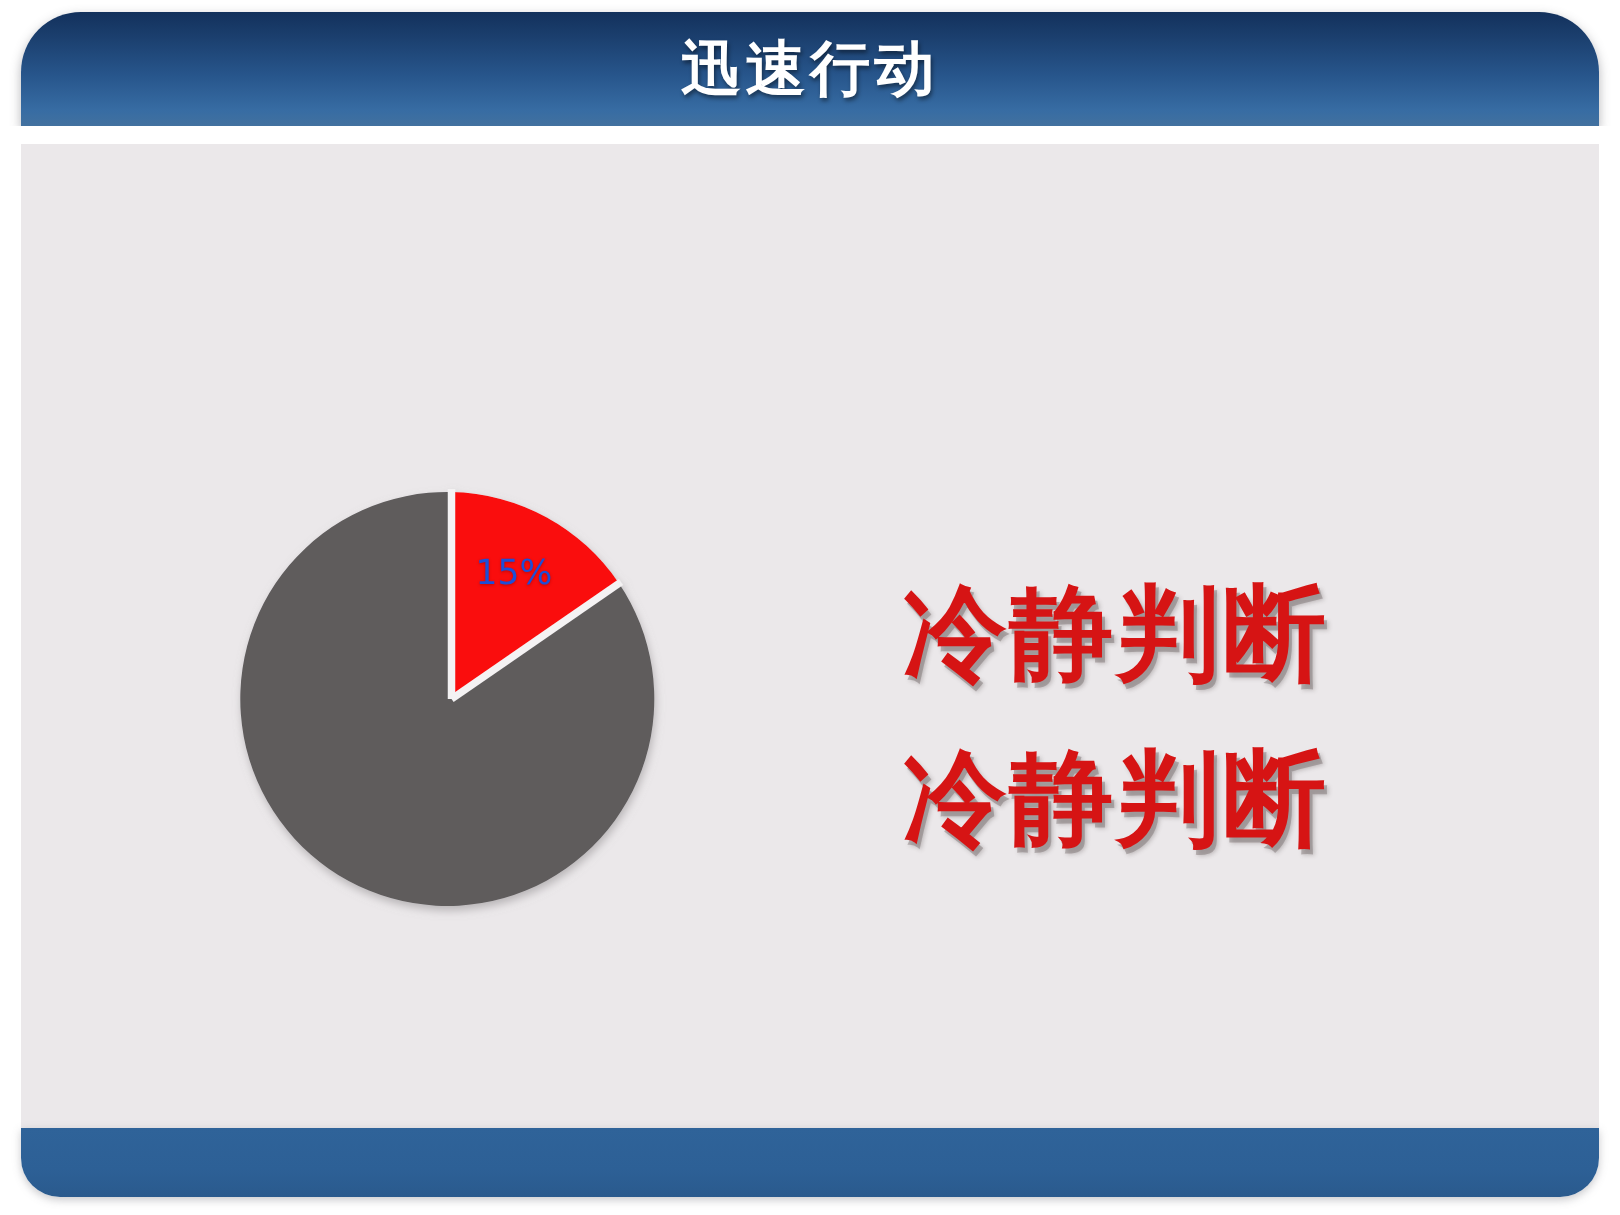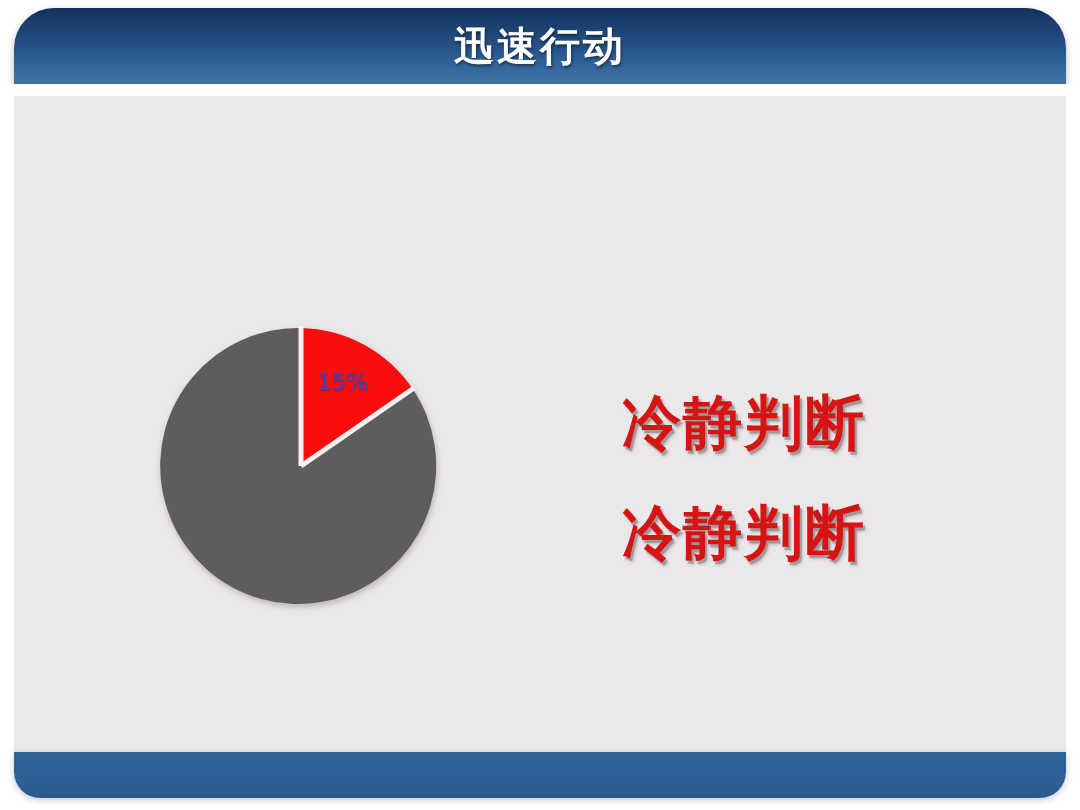--- a/index.html
+++ b/index.html
@@ -117,21 +117,21 @@
   
   .headline {
     position: absolute;
     left: 560px;
     top: 272px;
     width: 340px;
     text-align: center;
   }
   .headline-line {
     color: #d61414;
-    font-size: 59px;
+    font-size: 69px;
     font-weight: bold;
     line-height: 110px;
     letter-spacing: 2px;
     white-space: nowrap;
     font-family: "DejaVu Sans", "Liberation Sans", sans-serif;
     text-shadow:
       2px 3px 0px rgba(110,100,100,0.40),
       3px 4px 3px rgba(90,80,80,0.30);
   }
 </style>

